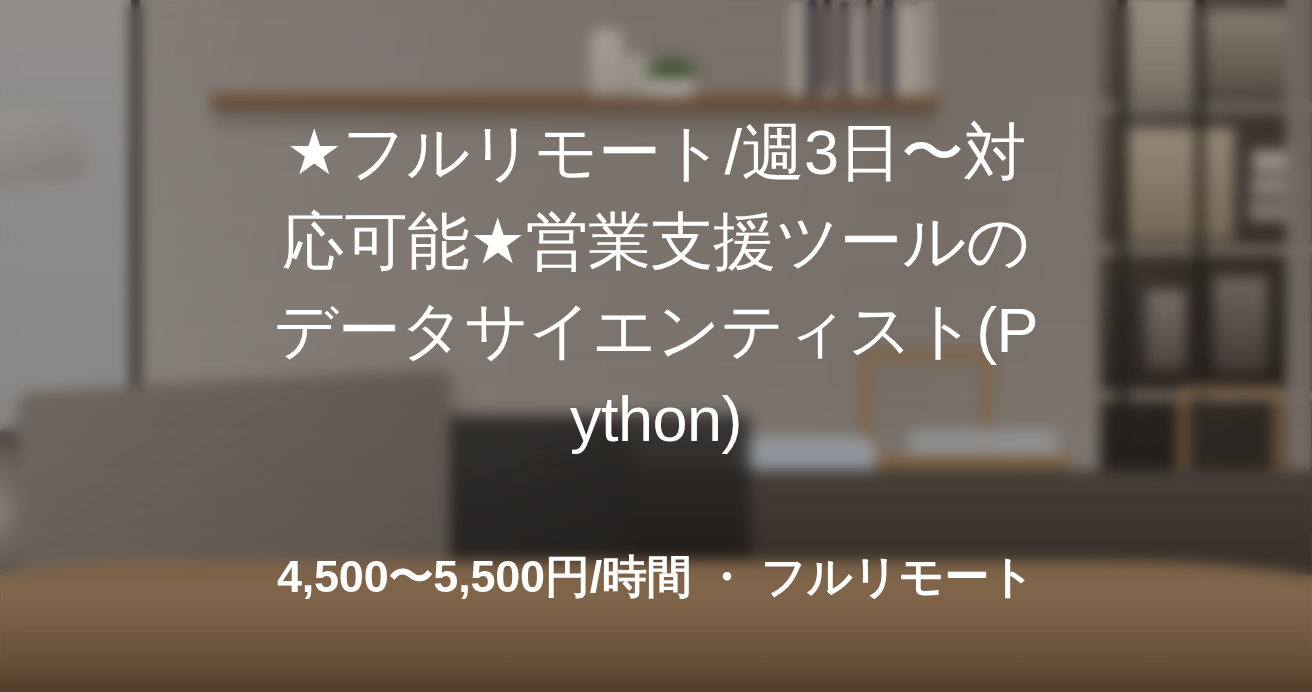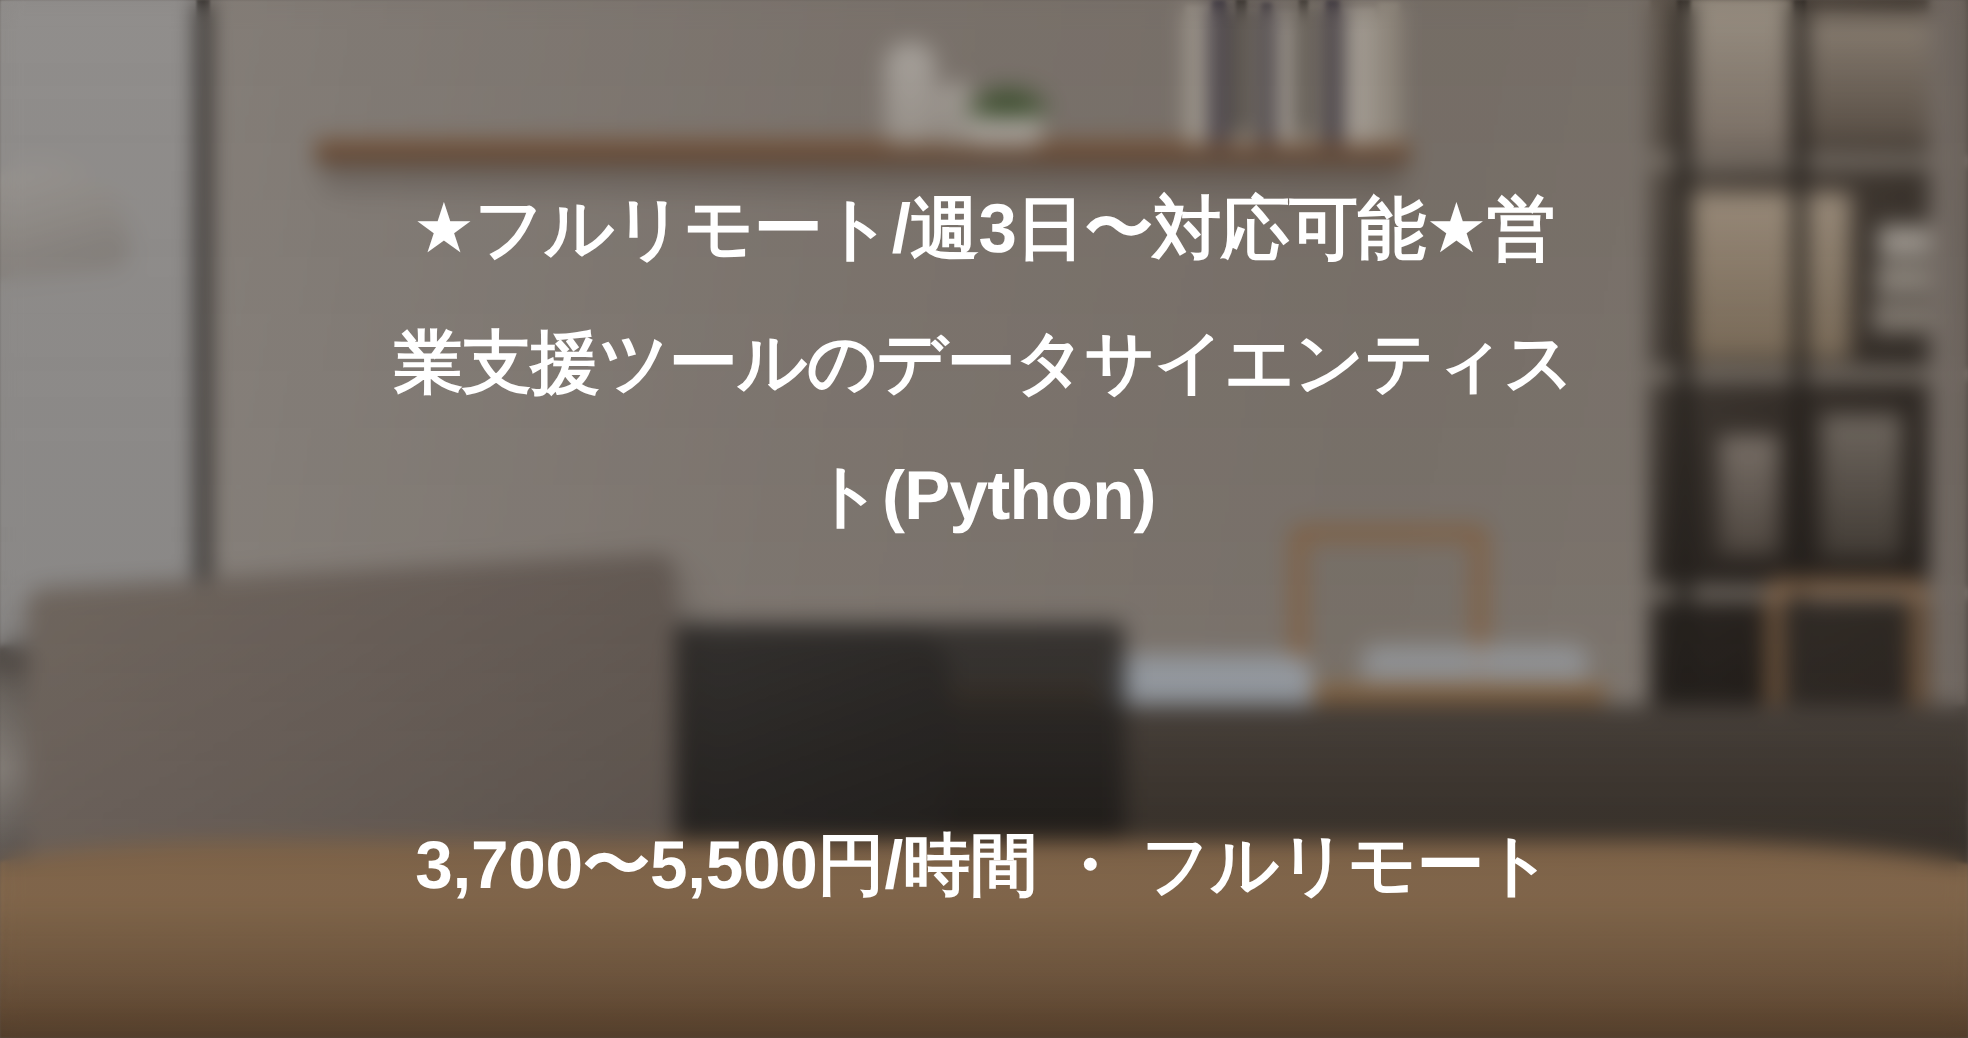--- a/index.html
+++ b/index.html
@@ -286,23 +286,23 @@
     inset: 0;
     display: flex;
     flex-direction: column;
     align-items: center;
     pointer-events: none;
   }
 
   .headline {
     width: 790px;
     margin-top: 108px;
-    font-size: 46px;
+    font-size: 63px;
     line-height: 89px;
-    font-weight: 700;
+    font-weight: 400;
     color: #ffffff;
     text-align: center;
     letter-spacing: -0.5px;
     word-break: break-all;
     pointer-events: auto;
   }
 
   .subline {
     position: absolute;
     left: 0; right: 0;
@@ -392,16 +392,16 @@
 
     <div class="table"></div>
     <div class="table-edge"></div>
   </div>
 
   <div class="photo-blur"></div>
   <div class="scrim"></div>
 
   <div class="content">
     <h1 class="headline">★フルリモート/週3日〜対応可能★営業支援ツールのデータサイエンティスト(Python)</h1>
-    <div class="subline">3,700〜5,500円/時間 ・ フルリモート</div>
+    <div class="subline">4,500〜5,500円/時間 ・ フルリモート</div>
   </div>
 
 </div>
 
 </body></html>

